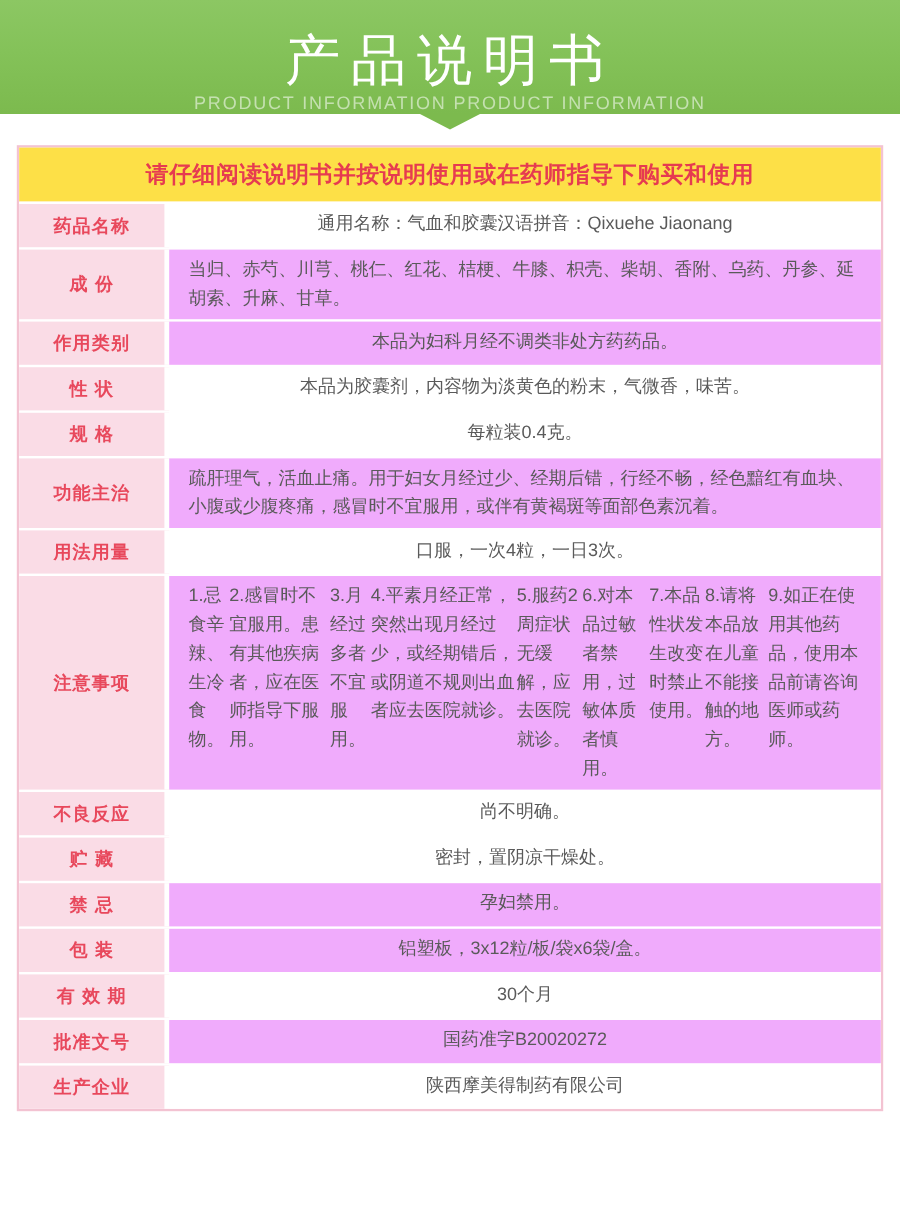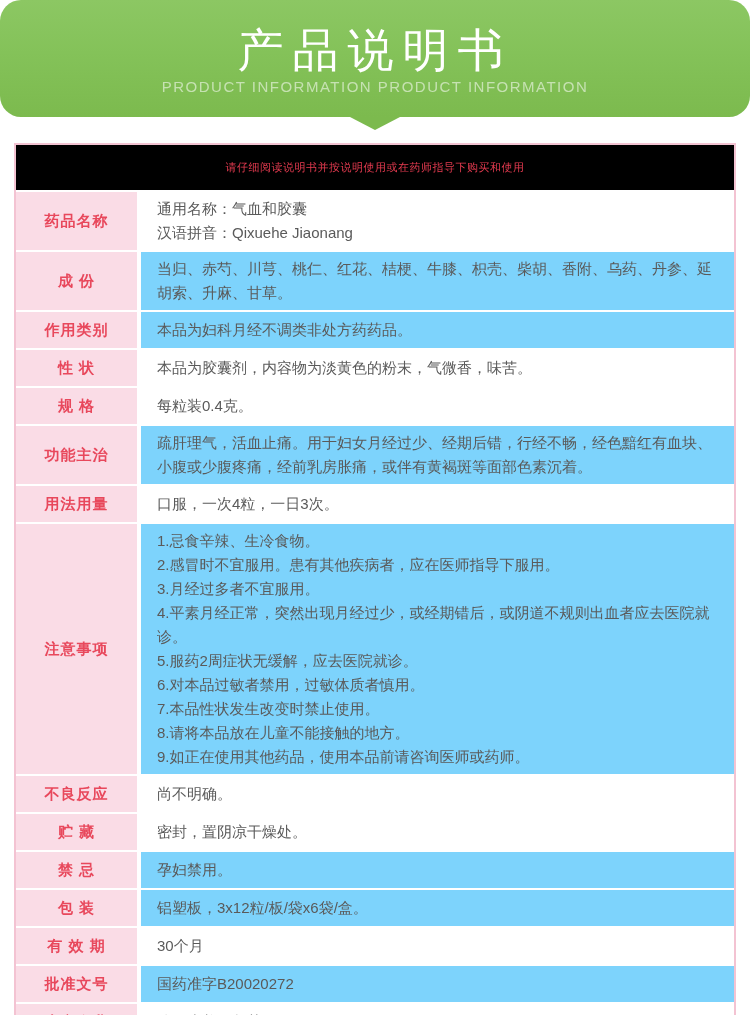--- a/index.html
+++ b/index.html
@@ -2,23 +2,23 @@
 <html><head>
 <meta charset="utf-8">
 <style>
   html,body{margin:0;padding:0;}
   body{
     width:750px;height:1015px;background:#ffffff;
     font-family:"Liberation Sans","DejaVu Sans",sans-serif;
     -webkit-font-smoothing:antialiased;
   }
   .band{
-    height:117px;width:750px;
+    height:95px;width:750px;
     background:linear-gradient(180deg,#8cc763 0%,#84c259 45%,#7cba4e 100%);
-    text-align:center;overflow:hidden;border-radius:21px;
+    text-align:center;overflow:hidden;
   }
   .band h1{
     margin:24px 0 0 0;
     font-size:46px;font-weight:100;color:#ffffff;
     letter-spacing:9px;line-height:52px;
   }
   .band .subtitle{
     margin-top:2px;
     font-size:15px;color:rgba(255,255,255,0.55);
     letter-spacing:1.5px;font-weight:400;
@@ -28,24 +28,24 @@
     border-left:25px solid transparent;
     border-right:25px solid transparent;
     border-top:13px solid #7cba4e;
   }
   .card{
     margin:13px 14px 0 14px;
     border:2px solid #f3c3d2;
     background:#ffffff;
   }
   .notice{
-    background:#000000;
+    background:#fde047;
     min-height:45px;
     display:flex;align-items:center;justify-content:center;
-    color:#e63b50;font-size:11px;font-weight:normal;
+    color:#e63b50;font-size:19px;font-weight:bold;
     letter-spacing:.5px;
   }
   .row{
     display:flex;align-items:stretch;
     border-top:2px solid #ffffff;
   }
   .row .label{
     flex:0 0 121px;
     background:#fadce6;
     color:#e8485c;font-size:15px;font-weight:bold;
@@ -53,23 +53,23 @@
     text-align:left;
     border-right:4px solid #ffffff;
     letter-spacing:1px;
   }
   .row .content{
     flex:1;
     background:#ffffff;
     color:#5a5a5a;font-size:15px;line-height:24px;
     padding:5px 16px;
     min-height:26px;
-    display:flex;flex-direction:column;justify-content:center;
+    display:flex;flex-direction:row;justify-content:center;
   }
-  .row .content.pink{background:#7dd3fc;}
+  .row .content.pink{background:#f0abfc;}
   .row .content .line{min-height:24px;}
 </style>
 </head>
 <body>
 
 <div class="page">
 
   <header class="band">
     <h1>产品说明书</h1>
     <div class="subtitle">PRODUCT INFORMATION PRODUCT INFORMATION</div>
@@ -106,21 +106,21 @@
         </div>
         <div class="row">
           <div class="label">规 格</div>
           <div class="content">
             <div class="line">每粒装0.4克。</div>
           </div>
         </div>
         <div class="row">
           <div class="label">功能主治</div>
           <div class="content pink">
-            <div class="line">疏肝理气，活血止痛。用于妇女月经过少、经期后错，行经不畅，经色黯红有血块、小腹或少腹疼痛，经前乳房胀痛，或伴有黄褐斑等面部色素沉着。</div>
+            <div class="line">疏肝理气，活血止痛。用于妇女月经过少、经期后错，行经不畅，经色黯红有血块、小腹或少腹疼痛，感冒时不宜服用，或伴有黄褐斑等面部色素沉着。</div>
           </div>
         </div>
         <div class="row">
           <div class="label">用法用量</div>
           <div class="content">
             <div class="line">口服，一次4粒，一日3次。</div>
           </div>
         </div>
         <div class="row">
           <div class="label">注意事项</div>

